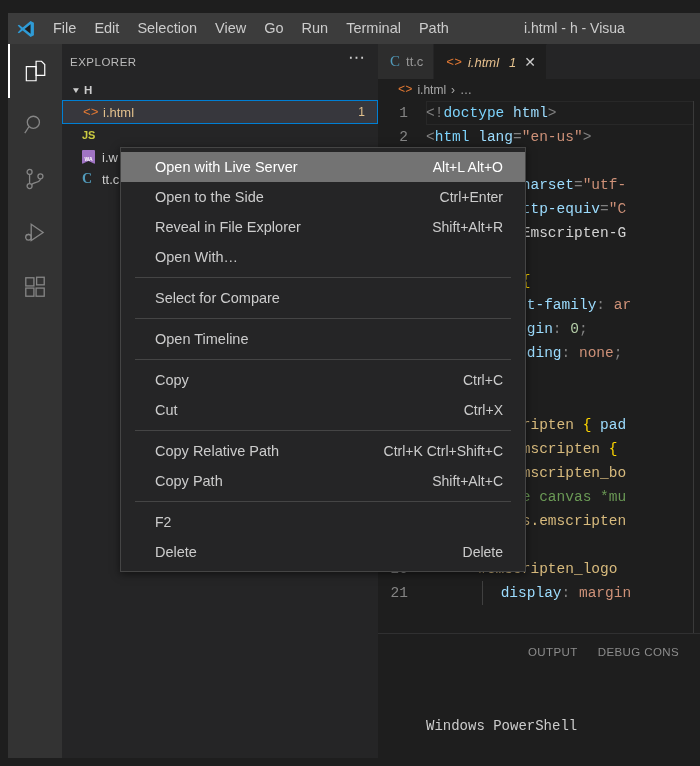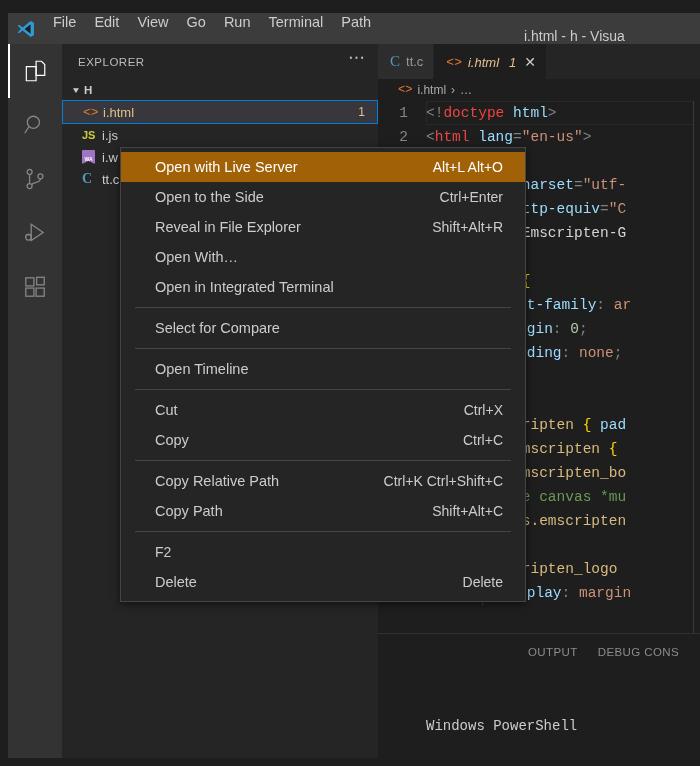--- a/index.html
+++ b/index.html
@@ -29,32 +29,32 @@
     width: 692px; height: 31px;
     background: #3c3c3c;
     display: flex;
     align-items: center;
     box-sizing: border-box;
   }
   .vscode-logo {
     width: 36px; height: 31px;
     display: flex; align-items: center; justify-content: center;
   }
-  .menubar { display: flex; height: 43px; }
+  .menubar { display: flex; align-items: center; height: 43px; }
   .menubar-item {
     padding: 0 9px;
     height: 31px;
     line-height: 31px;
     color: #cccccc;
     font-size: 14.5px;
     white-space: nowrap;
   }
   .window-title {
     position: absolute;
-    left: 0; top: 8px;
+    left: 0; top: 0;
     width: 100%; height: 23px;
     line-height: 31px;
     text-align: left;
     color: #cccccc;
     font-size: 14px;
     pointer-events: none;
     white-space: nowrap;
     overflow: hidden;
   }
   .window-title-inner {
@@ -88,21 +88,21 @@
   .sidebar {
     position: absolute;
     left: 62px; top: 44px;
     width: 316px; height: 714px;
     background: #252526;
   }
   .sidebar-title {
     height: 35px;
     display: flex;
     align-items: center;
-    padding: 0 12px 0 16px;
+    padding: 0 12px 0 8px;
     color: #bbbbbb;
     font-size: 11.5px;
     letter-spacing: 0.5px;
   }
   .sidebar-title .label { flex: 1; }
   .sidebar-actions {
     font-size: 17px;
     line-height: 10px;
     color: #cccccc;
     letter-spacing: 1px;
@@ -241,21 +241,21 @@
     color: #858585;
     flex: 0 0 auto;
     box-sizing: border-box;
   }
   .codetext { flex: 1; overflow: hidden; white-space: pre; }
   .codeline.cur .codetext {
     box-shadow: inset 0 0 0 1px #282828;
   }
   
   .t-punct  { color: #808080; }
-  .t-tag    { color: #ef4444; }
+  .t-tag    { color: #7dd3fc; }
   .t-attr   { color: #9cdcfe; }
   .t-str    { color: #ce9178; }
   .t-text   { color: #d4d4d4; }
   .t-prop   { color: #9cdcfe; }
   .t-num    { color: #b5cea8; }
   .t-comment{ color: #6a9955; }
   .t-brace  { color: #ffd700; }
   .t-id     { color: #d7ba7d; }
   .indentguide {
     border-left: 1px solid #404040;
@@ -315,21 +315,21 @@
     height: 30px;
     display: flex;
     align-items: center;
     padding: 0 22px 0 34px;
     font-size: 14.5px;
     color: #cccccc;
     white-space: nowrap;
     box-sizing: border-box;
   }
   .ctx-item.highlight {
-    background: #a16207;
+    background: #737373;
     color: #ffffff;
   }
   .ctx-item .ctx-label { flex: 1; }
   .ctx-item .ctx-key { color: #cccccc; font-size: 14px; }
   .ctx-item.highlight .ctx-key { color: #ffffff; }
   .ctx-sep {
     height: 1px;
     background: #454545;
     margin: 5px 14px;
   }
@@ -342,20 +342,21 @@
   <div class="titlebar">
     <div class="vscode-logo">
       <svg width="20" height="20" viewBox="0 0 24 24">
         <path d="M17.5 2.5 L21.5 4.5 L21.5 19.5 L17.5 21.5 L8 13.8 L3.6 17.2 L2 16.2 L6 12 L2 7.8 L3.6 6.8 L8 10.2 Z" fill="#2f9bd6"></path>
         <path d="M17.5 6.2 L17.5 17.8 L10.3 12 Z" fill="#1e1e1e"></path>
       </svg>
     </div>
     <div class="menubar">
       <div class="menubar-item">File</div>
       <div class="menubar-item">Edit</div>
+      <div class="menubar-item">Selection</div>
       <div class="menubar-item">View</div>
       <div class="menubar-item">Go</div>
       <div class="menubar-item">Run</div>
       <div class="menubar-item">Terminal</div>
       <div class="menubar-item">Path</div>
     </div>
     <div class="window-title">
       <span class="window-title-inner">i.html - h - Visua</span>
     </div>
   </div>
@@ -421,21 +422,20 @@
     </div>
 
     <div class="tree-row selected">
       <span class="ficon html">&lt;&gt;</span>
       <span class="fname modified-color">i.html</span>
       <span class="badge modified-color">1</span>
     </div>
 
     <div class="tree-row">
       <span class="ficon js">JS</span>
-      <span class="fname">i.js</span>
     </div>
 
     <div class="tree-row">
       <span class="ficon">
           <span class="wasm-badge">WA</span>
         </span>
       <span class="fname">i.w</span>
     </div>
 
     <div class="tree-row">
@@ -578,43 +578,39 @@
       <span class="ctx-key">Ctrl+Enter</span>
     </div>
     <div class="ctx-item">
       <span class="ctx-label">Reveal in File Explorer</span>
       <span class="ctx-key">Shift+Alt+R</span>
     </div>
     <div class="ctx-item">
       <span class="ctx-label">Open With…</span>
       <span class="ctx-key"></span>
     </div>
-    <div class="ctx-item">
-      <span class="ctx-label">Open in Integrated Terminal</span>
-      <span class="ctx-key"></span>
-    </div>
     <div class="ctx-sep"></div>
     <div class="ctx-item">
       <span class="ctx-label">Select for Compare</span>
       <span class="ctx-key"></span>
     </div>
     <div class="ctx-sep"></div>
     <div class="ctx-item">
       <span class="ctx-label">Open Timeline</span>
       <span class="ctx-key"></span>
     </div>
     <div class="ctx-sep"></div>
     <div class="ctx-item">
+      <span class="ctx-label">Copy</span>
+      <span class="ctx-key">Ctrl+C</span>
+    </div>
+    <div class="ctx-item">
       <span class="ctx-label">Cut</span>
       <span class="ctx-key">Ctrl+X</span>
     </div>
-    <div class="ctx-item">
-      <span class="ctx-label">Copy</span>
-      <span class="ctx-key">Ctrl+C</span>
-    </div>
     <div class="ctx-sep"></div>
     <div class="ctx-item">
       <span class="ctx-label">Copy Relative Path</span>
       <span class="ctx-key">Ctrl+K Ctrl+Shift+C</span>
     </div>
     <div class="ctx-item">
       <span class="ctx-label">Copy Path</span>
       <span class="ctx-key">Shift+Alt+C</span>
     </div>
     <div class="ctx-sep"></div>

